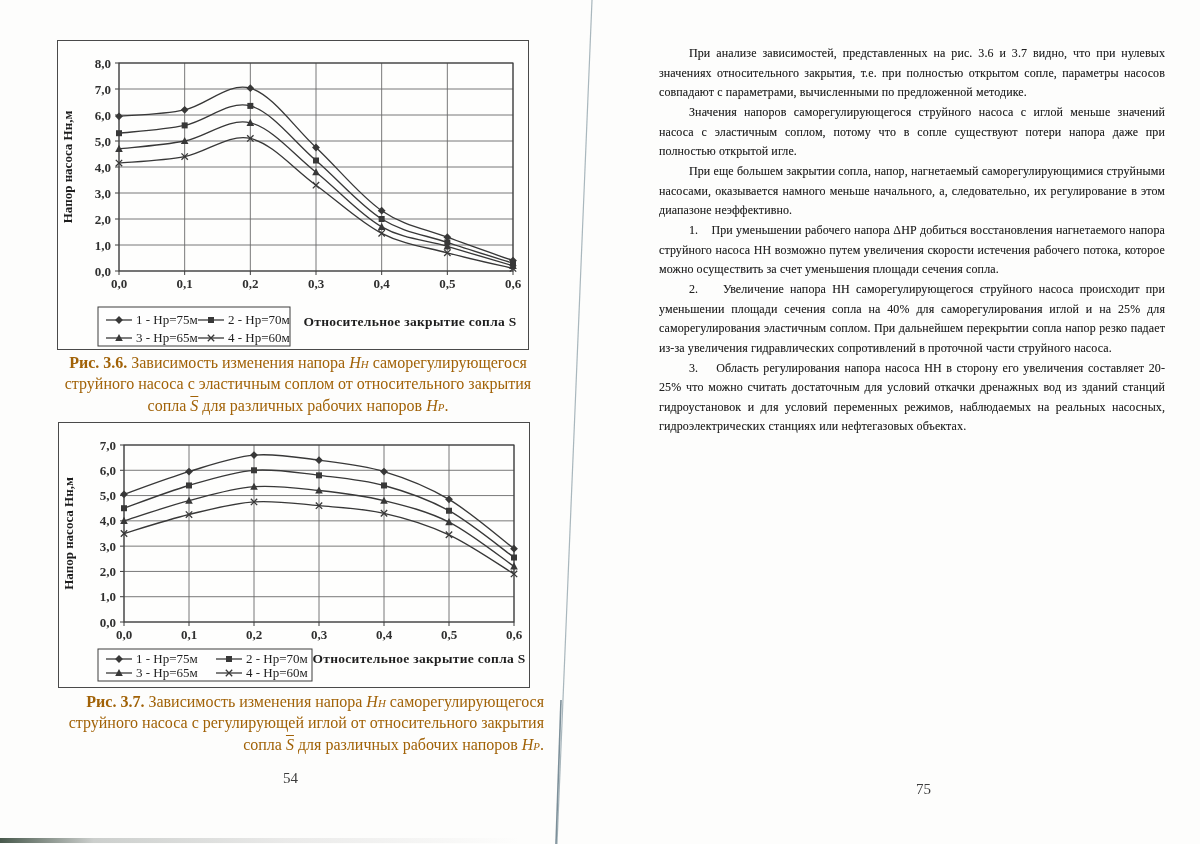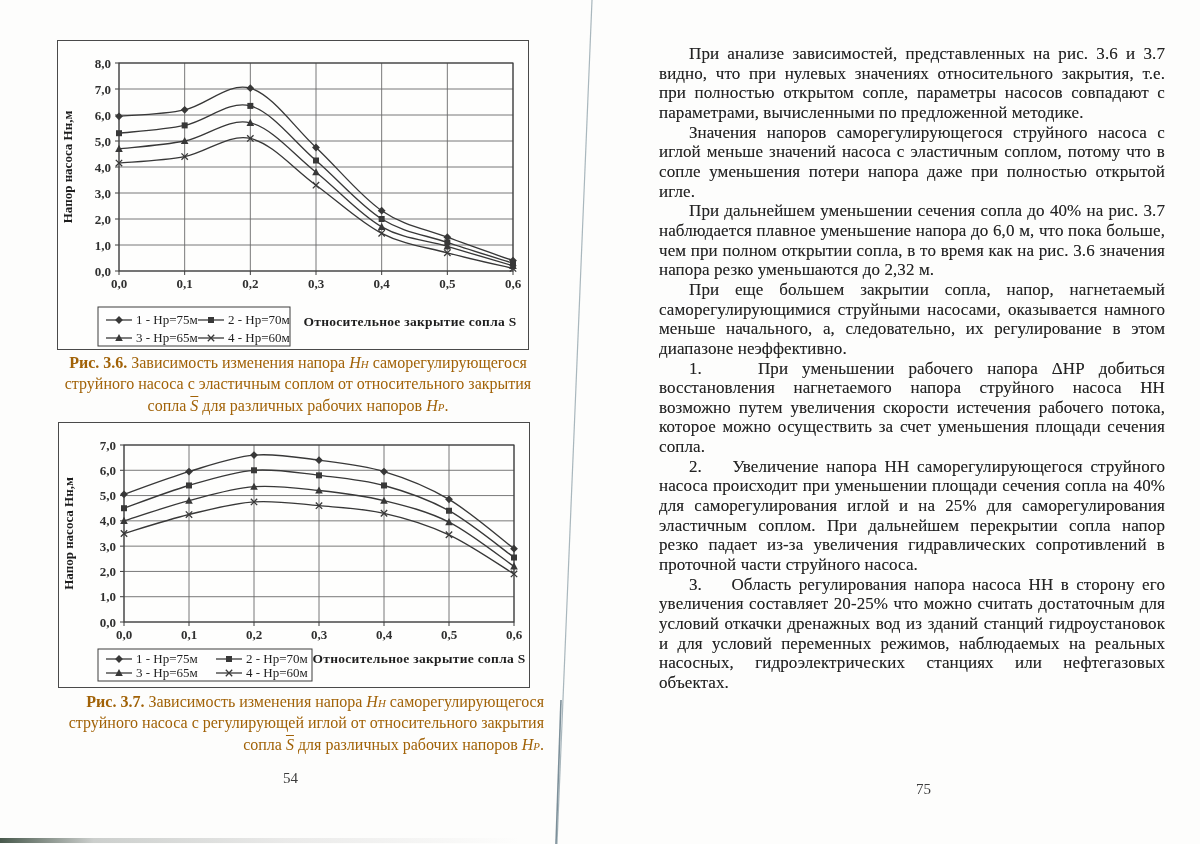--- a/index.html
+++ b/index.html
@@ -30,21 +30,21 @@
   .caption b{font-weight:700;}
   .mvar{font-style:italic;}
   .msub{font-size:.68em;font-style:italic;}
   .ovl{font-style:italic;text-decoration:overline;}
   .pagenum{position:absolute;font-size:15px;color:#3c3c3c;}
   #pagenum-left{left:283px;top:770px;text-align:right;}
   #pagenum-right{left:916px;top:781px;}
   
   #right-text{
     position:absolute;left:659px;top:44px;width:506px;
-    font-size:17px;line-height:19.65px;text-align:justify;
+    font-size:12px;line-height:19.65px;text-align:justify;
     color:#232323;letter-spacing:.1px;
     text-shadow:0 0 .3px rgba(0,0,0,.35);
   }
   #right-text p{margin:0;text-indent:30px;}
   
   #spine-svg{position:absolute;left:0;top:0;pointer-events:none;}
   #bottom-smudge{
     position:absolute;left:0;top:838px;width:520px;height:5px;
     background:linear-gradient(to right,
       rgba(40,60,45,.85), rgba(90,100,95,.3) 18%,
@@ -258,22 +258,21 @@
   </div>
 
   <div class="caption" id="fig37-caption"><b>Рис. 3.7.</b><span> Зависимость изменения напора </span><span class="mvar">Н</span><span class="msub">Н</span><span> саморегулирующегося струйного насоса с регулирующей иглой от относительного закрытия сопла </span><span class="ovl">S</span><span> для различных рабочих напоров </span><span class="mvar">Н</span><span class="msub">Р</span><span>.</span></div>
 
   <div class="pagenum" id="pagenum-left">54</div>
 </div>
 
 <div>
   <div id="right-text">
     <p>При анализе зависимостей, представленных на рис. 3.6 и 3.7 видно, что при нулевых значениях относительного закрытия, т.е. при полностью открытом сопле, параметры насосов совпадают с параметрами, вычисленными по предложенной методике.</p>
-    <p>Значения напоров саморегулирующегося струйного насоса с иглой меньше значений насоса с эластичным соплом, потому что в сопле уменьшения потери напора даже при полностью открытой игле.</p>
-    <p>При дальнейшем уменьшении  сечения сопла до 40% на рис. 3.7 наблюдается плавное уменьшение напора до 6,0 м, что пока больше, чем при полном открытии сопла, в то время как на рис. 3.6 значения напора резко уменьшаются до 2,32 м.</p>
+    <p>Значения напоров саморегулирующегося струйного насоса с иглой меньше значений насоса с эластичным соплом, потому что в сопле существуют потери напора даже при полностью открытой игле.</p>
     <p>При еще большем закрытии сопла, напор, нагнетаемый саморегулирующимися струйными насосами, оказывается намного меньше начального, а, следовательно, их регулирование в этом диапазоне неэффективно.</p>
     <p>1.&nbsp;&nbsp;&nbsp;&nbsp;При уменьшении рабочего напора ΔНР добиться восстановления нагнетаемого напора струйного насоса НН возможно путем увеличения скорости истечения рабочего потока, которое можно осуществить за счет уменьшения площади сечения сопла.</p>
     <p>2.&nbsp;&nbsp;&nbsp;&nbsp;Увеличение напора НН саморегулирующегося струйного насоса происходит при уменьшении площади сечения сопла на 40% для саморегулирования иглой и на 25% для саморегулирования эластичным соплом. При дальнейшем перекрытии сопла напор резко падает из-за увеличения гидравлических сопротивлений в проточной части струйного насоса.</p>
     <p>3.&nbsp;&nbsp;&nbsp;&nbsp;Область регулирования напора насоса НН в сторону его увеличения составляет 20-25% что можно считать достаточным для условий откачки дренажных вод из зданий станций гидроустановок и для условий переменных режимов, наблюдаемых на реальных насосных, гидроэлектрических станциях или нефтегазовых объектах.</p>
   </div>
   <div class="pagenum" id="pagenum-right">75</div>
 </div>
 
 <svg id="spine-svg" width="1200" height="844">
   <line x1="592" y1="0" x2="557" y2="844" stroke="#a9b7bd" stroke-width="1.2"></line>

